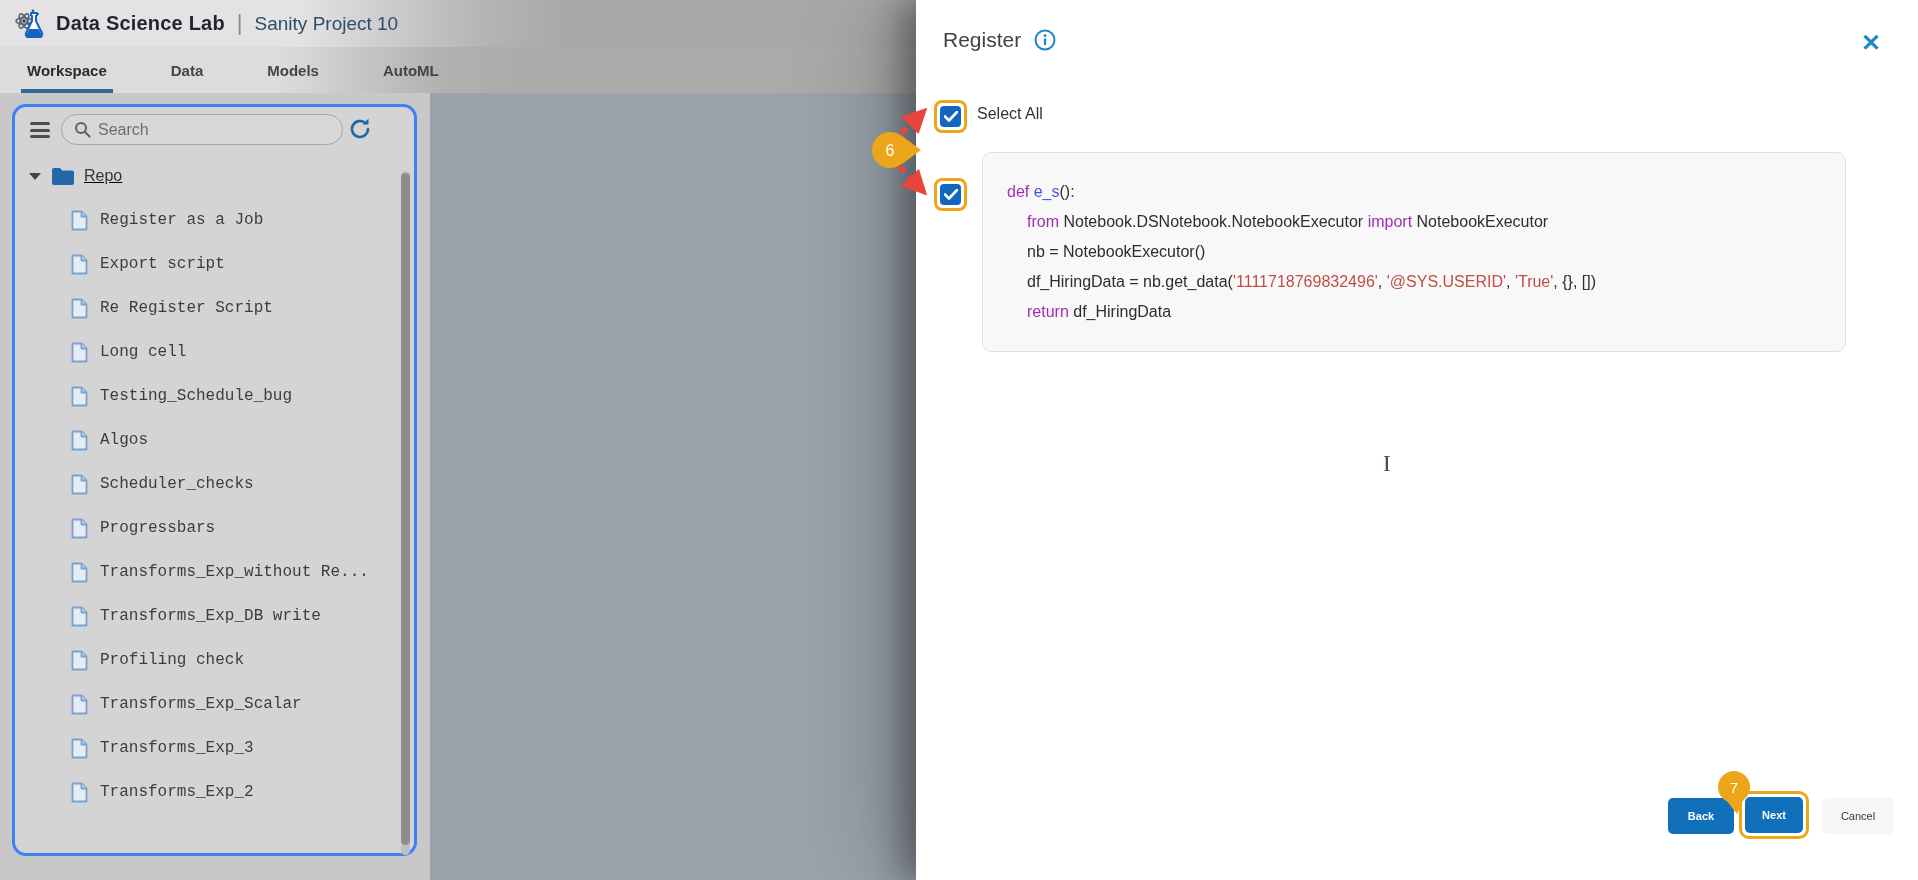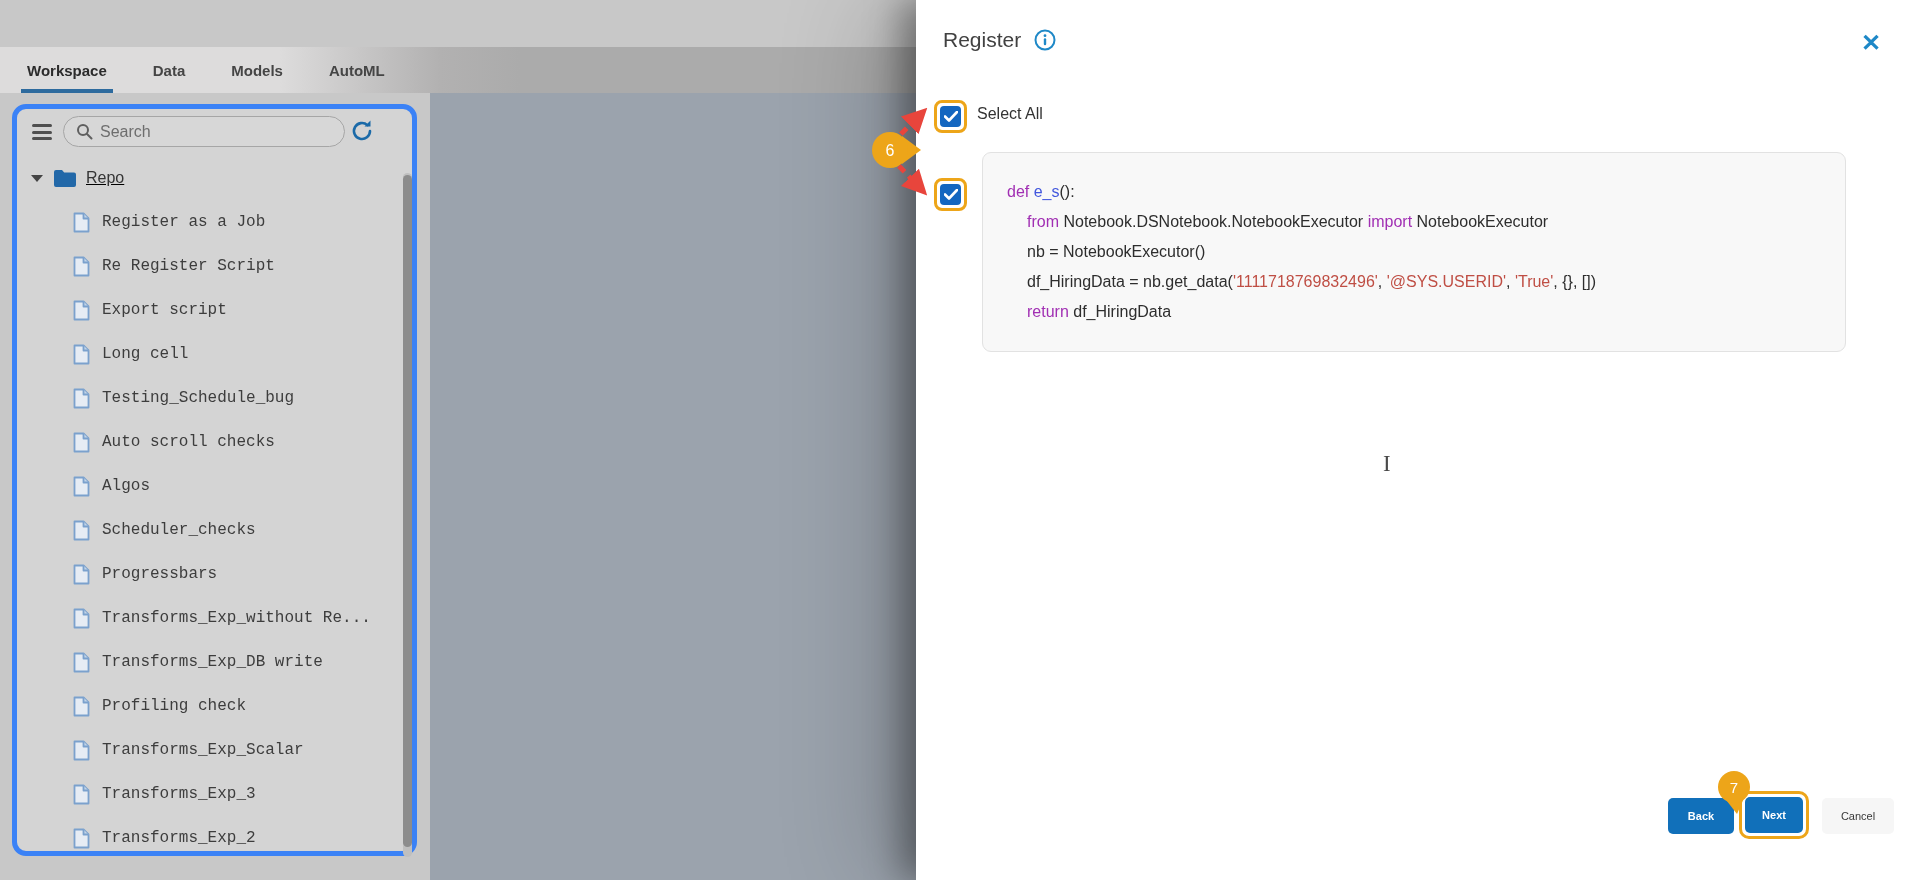--- a/index.html
+++ b/index.html
@@ -12,31 +12,31 @@
   .app-header { position:absolute; left:0; top:0; width:916px; height:47px;
     background:linear-gradient(90deg,#e4e2e2 0,#e4e2e2 300px,#b6b5b5 480px,#a9a9a9 560px,#a9a9a9 100%);
     display:flex; align-items:center; padding-left:14px; }
   .logo { width:34px; height:34px; margin-right:8px; }
   .app-title { font-size:20px; font-weight:bold; color:#1f2630; letter-spacing:.2px; }
   .hdr-divider { color:#8b8b8b; font-size:22px; margin:0 12px 2px 12px; font-weight:300; }
   .project-title { font-size:19px; color:#2c4f6d; }
 
   .nav-tabs { position:absolute; left:0; top:47px; width:916px; height:46px;
     background:linear-gradient(90deg,#dddcdc 0,#dddcdc 280px,#b2b1b1 440px,#ababab 520px,#ababab 100%);
-    display:flex; align-items:center; padding-left:27px; gap:46px; }
+    display:flex; align-items:center; padding-left:27px; gap:64px; }
   .tab { font-size:15px; font-weight:bold; color:#454545; height:46px; display:flex; align-items:center; position:relative; cursor:pointer; }
   .tab.active { color:#2b2b2b; }
   .tab.active::after { content:""; position:absolute; left:-6px; right:-6px; bottom:0; height:4px; background:#2e6b9e; }
 
   .content-row { position:absolute; left:0; top:93px; width:916px; height:787px; display:flex; }
   .sidebar-col { width:430px; height:100%; background:#c8c8c8; position:relative; }
   .canvas { flex:1; background:#9ba3ad; }
 
   .sidebar-card { position:absolute; left:12px; top:11px; width:405px; height:752px;
-    background:#d4d4d4; border:5px solid #3b82f6; border-radius:14px; }
+    background:#d4d4d4; border:3px solid #3b82f6; border-radius:14px; }
 
   .search-row { position:absolute; left:0; top:6px; width:100%; height:40px; }
   .hamburger { position:absolute; left:15px; top:9px; width:20px; height:16px; display:flex; flex-direction:column; justify-content:space-between; cursor:pointer; }
   .hamburger span { display:block; height:3px; background:#4f4f4f; border-radius:2px; }
   .search-pill { position:absolute; left:46px; top:1px; width:282px; height:31px; border:1.5px solid #a6a6a6;
     border-radius:16px; display:flex; align-items:center; padding-left:12px; background:#d7d7d7; }
   .search-pill input { border:none; outline:none; background:transparent; font-size:16px; color:#3c3c3c; width:220px;
     font-family:"Liberation Sans",sans-serif; }
   .search-pill input::placeholder { color:#6e6e6e; }
   .refresh-btn { position:absolute; left:332px; top:3px; width:26px; height:26px; cursor:pointer; }
@@ -90,20 +90,37 @@
   
   .anno { position:absolute; left:0; top:0; width:1918px; height:880px; pointer-events:none; z-index:60; }
 </style>
 </head>
 <body>
 
 <div class="page">
 
   <div class="left-app">
 
+    <div class="app-header">
+      <svg class="logo" viewBox="0 0 34 34">
+        <g stroke="#5a6470" stroke-width="1.6" fill="none">
+          <ellipse cx="10" cy="14" rx="8" ry="3.2"></ellipse>
+          <ellipse cx="10" cy="14" rx="8" ry="3.2" transform="rotate(60 10 14)"></ellipse>
+          <ellipse cx="10" cy="14" rx="8" ry="3.2" transform="rotate(-60 10 14)"></ellipse>
+        </g>
+        <circle cx="10" cy="14" r="1.8" fill="#39414c"></circle>
+        <path d="M17 6 h6 v2 l-1 1 v5 l6 12 c1 2 -0.5 4 -2.5 4 h-11 c-2 0 -3.5 -2 -2.5 -4 l6 -12 v-5 l-1 -1 z" fill="#ffffff" stroke="#1565c0" stroke-width="2" stroke-linejoin="round"></path>
+        <path d="M15.2 22 h9.6 l3.2 6.5 c0.7 1.4 -0.3 2.5 -1.6 2.5 h-12.8 c-1.3 0 -2.3 -1.1 -1.6 -2.5 z" fill="#1565c0"></path>
+        <circle cx="19" cy="4" r="1.4" fill="#1565c0"></circle>
+        <circle cx="24" cy="7" r="1.1" fill="#1565c0"></circle>
+      </svg>
+      <span class="app-title">Data Science Lab</span>
+      <span class="hdr-divider">|</span>
+      <span class="project-title">Sanity Project 10</span>
+    </div>
 
     <div class="nav-tabs">
       <div class="tab active">Workspace</div>
       <div class="tab">Data</div>
       <div class="tab">Models</div>
       <div class="tab">AutoML</div>
     </div>
 
     <div class="content-row">
       <div class="sidebar-col">
@@ -142,49 +159,42 @@
                     <path d="M1.5 1.5 h9 l5 5 v13 h-14 z" fill="#e6ecf4" stroke="#7ba1cd" stroke-width="1.8" stroke-linejoin="round"></path>
                     <path d="M10.5 1.5 v5 h5" fill="#c3d5e8" stroke="#7ba1cd" stroke-width="1.8" stroke-linejoin="round"></path>
                   </svg>
                   <span class="file-label">Register as a Job</span>
                 </div>
                 <div class="tree-row file-row">
                   <svg width="17" height="21" viewBox="0 0 17 21">
                     <path d="M1.5 1.5 h9 l5 5 v13 h-14 z" fill="#e6ecf4" stroke="#7ba1cd" stroke-width="1.8" stroke-linejoin="round"></path>
                     <path d="M10.5 1.5 v5 h5" fill="#c3d5e8" stroke="#7ba1cd" stroke-width="1.8" stroke-linejoin="round"></path>
                   </svg>
+                  <span class="file-label">Export script</span>
+                </div>
+                <div class="tree-row file-row">
+                  <svg width="17" height="21" viewBox="0 0 17 21">
+                    <path d="M1.5 1.5 h9 l5 5 v13 h-14 z" fill="#e6ecf4" stroke="#7ba1cd" stroke-width="1.8" stroke-linejoin="round"></path>
+                    <path d="M10.5 1.5 v5 h5" fill="#c3d5e8" stroke="#7ba1cd" stroke-width="1.8" stroke-linejoin="round"></path>
+                  </svg>
                   <span class="file-label">Re Register Script</span>
                 </div>
                 <div class="tree-row file-row">
                   <svg width="17" height="21" viewBox="0 0 17 21">
                     <path d="M1.5 1.5 h9 l5 5 v13 h-14 z" fill="#e6ecf4" stroke="#7ba1cd" stroke-width="1.8" stroke-linejoin="round"></path>
                     <path d="M10.5 1.5 v5 h5" fill="#c3d5e8" stroke="#7ba1cd" stroke-width="1.8" stroke-linejoin="round"></path>
                   </svg>
-                  <span class="file-label">Export script</span>
-                </div>
-                <div class="tree-row file-row">
-                  <svg width="17" height="21" viewBox="0 0 17 21">
-                    <path d="M1.5 1.5 h9 l5 5 v13 h-14 z" fill="#e6ecf4" stroke="#7ba1cd" stroke-width="1.8" stroke-linejoin="round"></path>
-                    <path d="M10.5 1.5 v5 h5" fill="#c3d5e8" stroke="#7ba1cd" stroke-width="1.8" stroke-linejoin="round"></path>
-                  </svg>
                   <span class="file-label">Long cell</span>
                 </div>
                 <div class="tree-row file-row">
                   <svg width="17" height="21" viewBox="0 0 17 21">
                     <path d="M1.5 1.5 h9 l5 5 v13 h-14 z" fill="#e6ecf4" stroke="#7ba1cd" stroke-width="1.8" stroke-linejoin="round"></path>
                     <path d="M10.5 1.5 v5 h5" fill="#c3d5e8" stroke="#7ba1cd" stroke-width="1.8" stroke-linejoin="round"></path>
                   </svg>
                   <span class="file-label">Testing_Schedule_bug</span>
-                </div>
-                <div class="tree-row file-row">
-                  <svg width="17" height="21" viewBox="0 0 17 21">
-                    <path d="M1.5 1.5 h9 l5 5 v13 h-14 z" fill="#e6ecf4" stroke="#7ba1cd" stroke-width="1.8" stroke-linejoin="round"></path>
-                    <path d="M10.5 1.5 v5 h5" fill="#c3d5e8" stroke="#7ba1cd" stroke-width="1.8" stroke-linejoin="round"></path>
-                  </svg>
-                  <span class="file-label">Auto scroll checks</span>
                 </div>
                 <div class="tree-row file-row">
                   <svg width="17" height="21" viewBox="0 0 17 21">
                     <path d="M1.5 1.5 h9 l5 5 v13 h-14 z" fill="#e6ecf4" stroke="#7ba1cd" stroke-width="1.8" stroke-linejoin="round"></path>
                     <path d="M10.5 1.5 v5 h5" fill="#c3d5e8" stroke="#7ba1cd" stroke-width="1.8" stroke-linejoin="round"></path>
                   </svg>
                   <span class="file-label">Algos</span>
                 </div>
                 <div class="tree-row file-row">
                   <svg width="17" height="21" viewBox="0 0 17 21">

